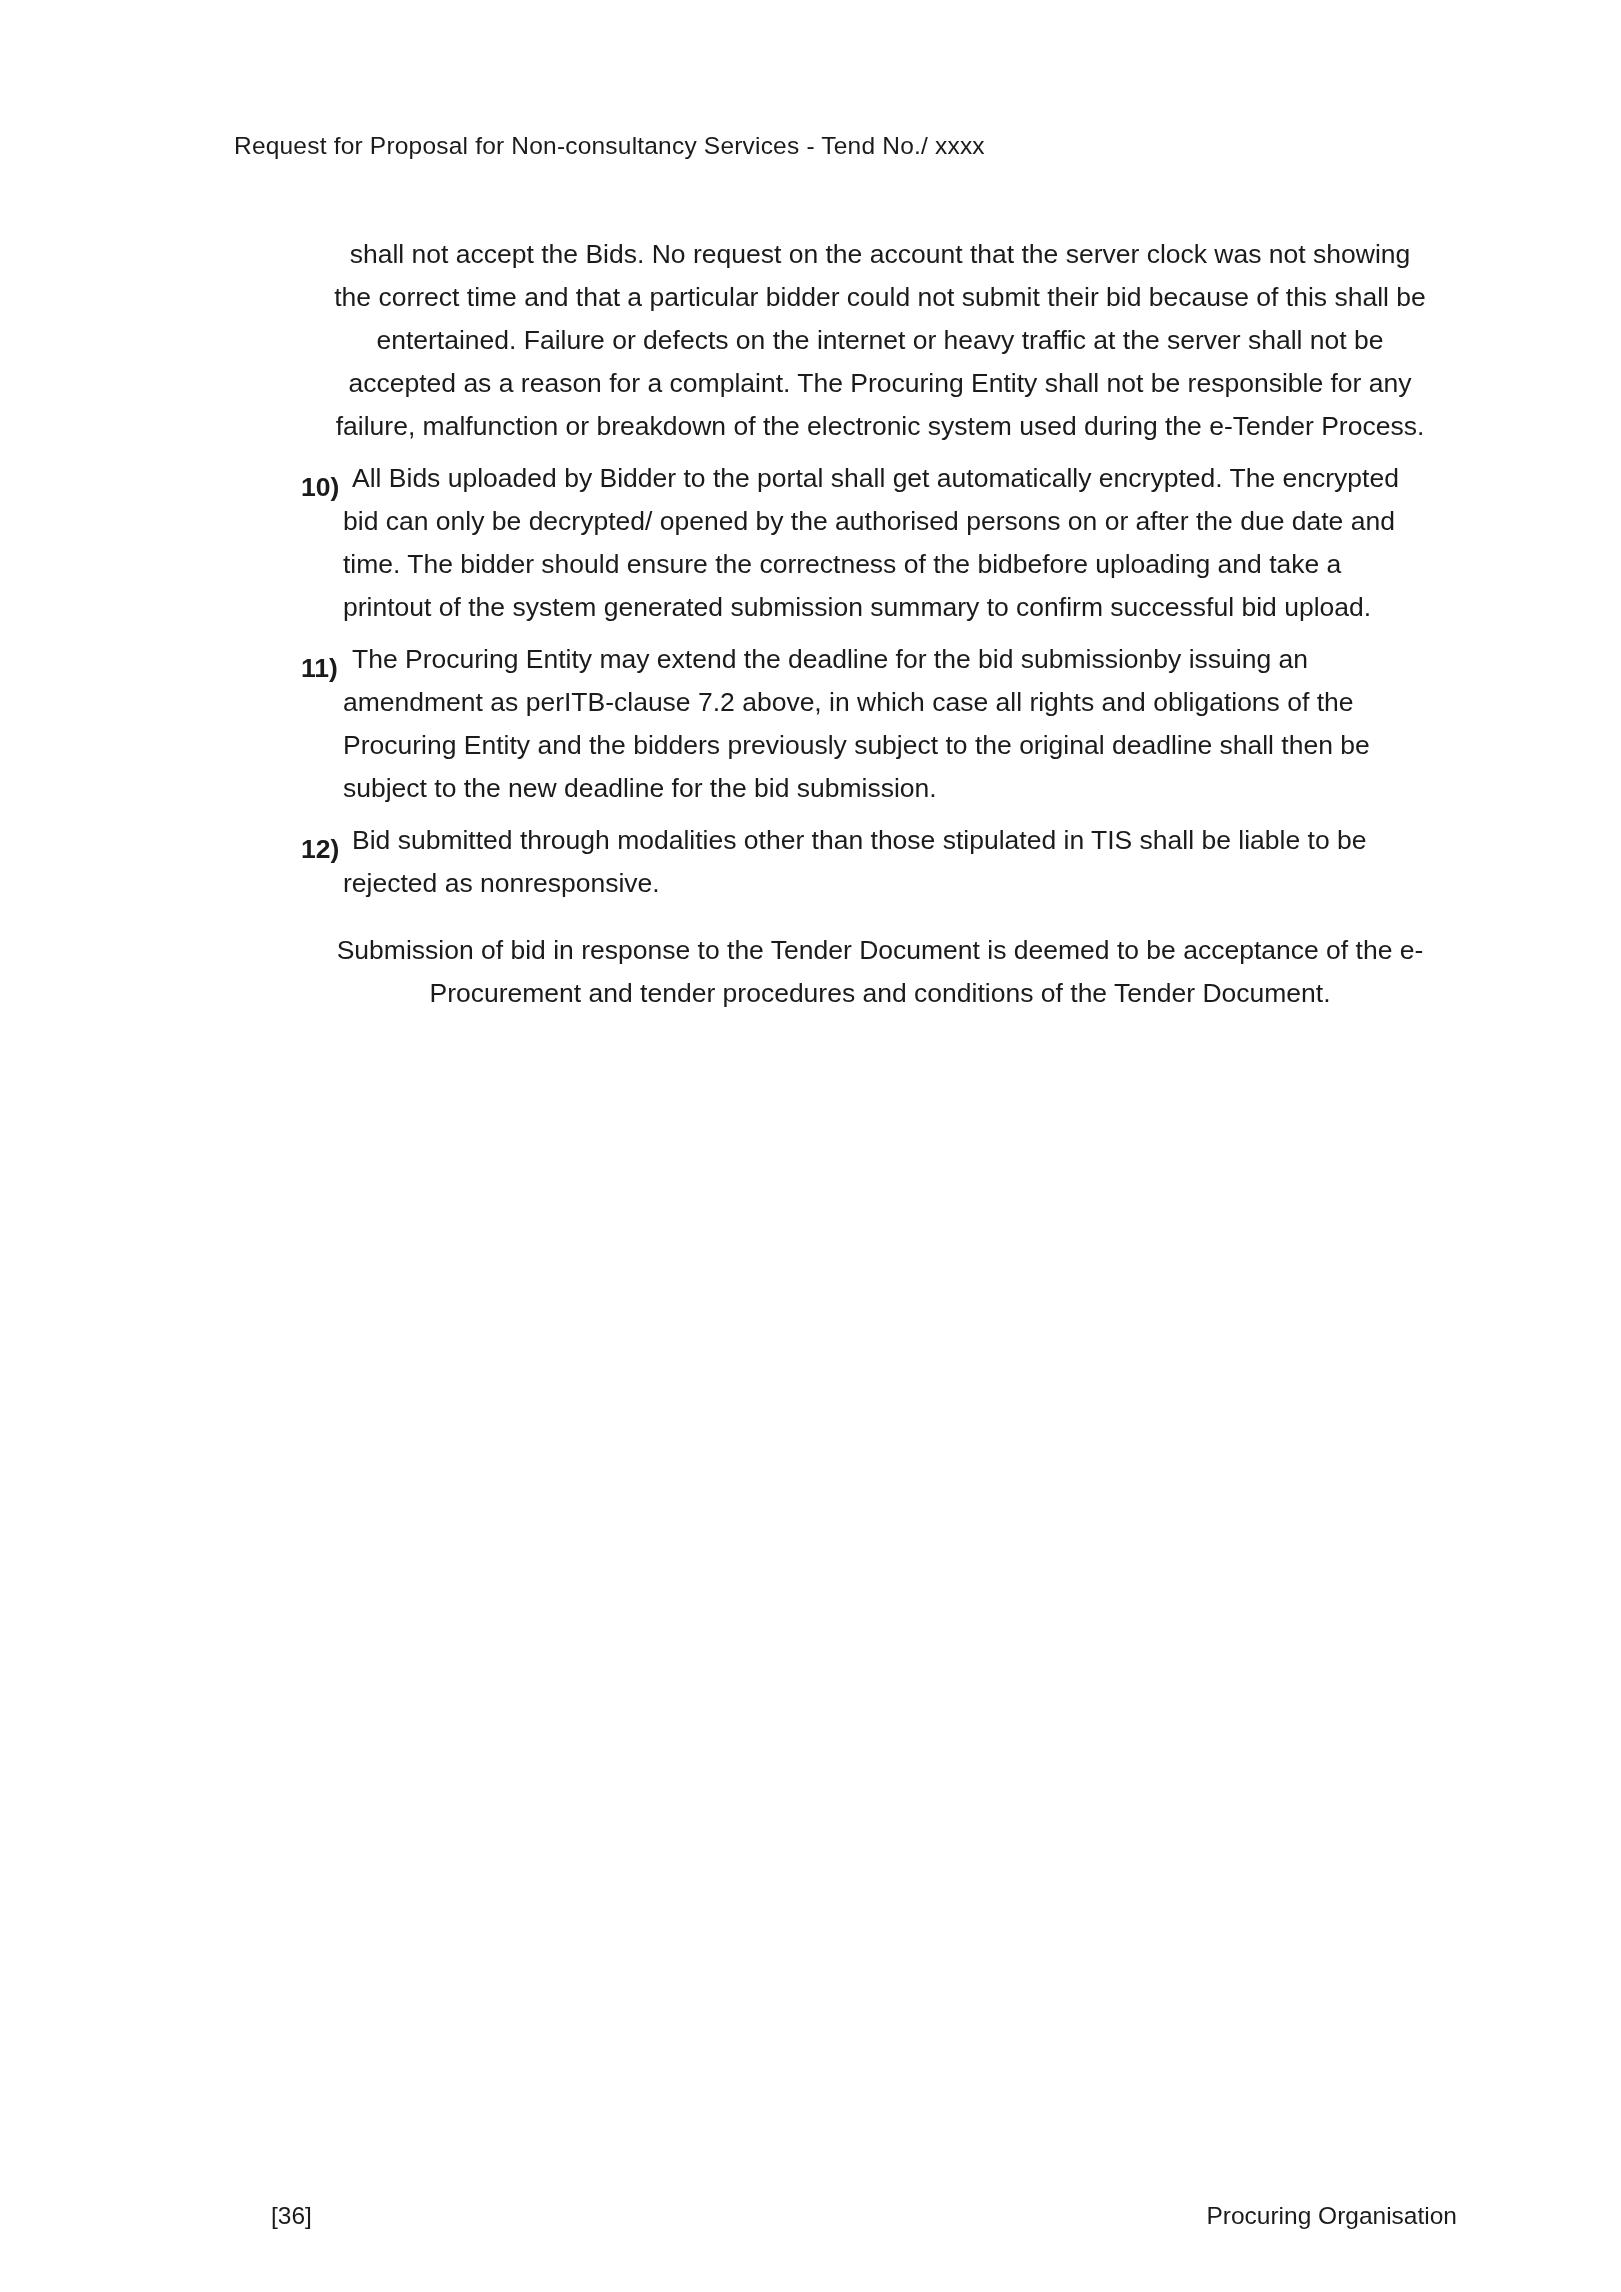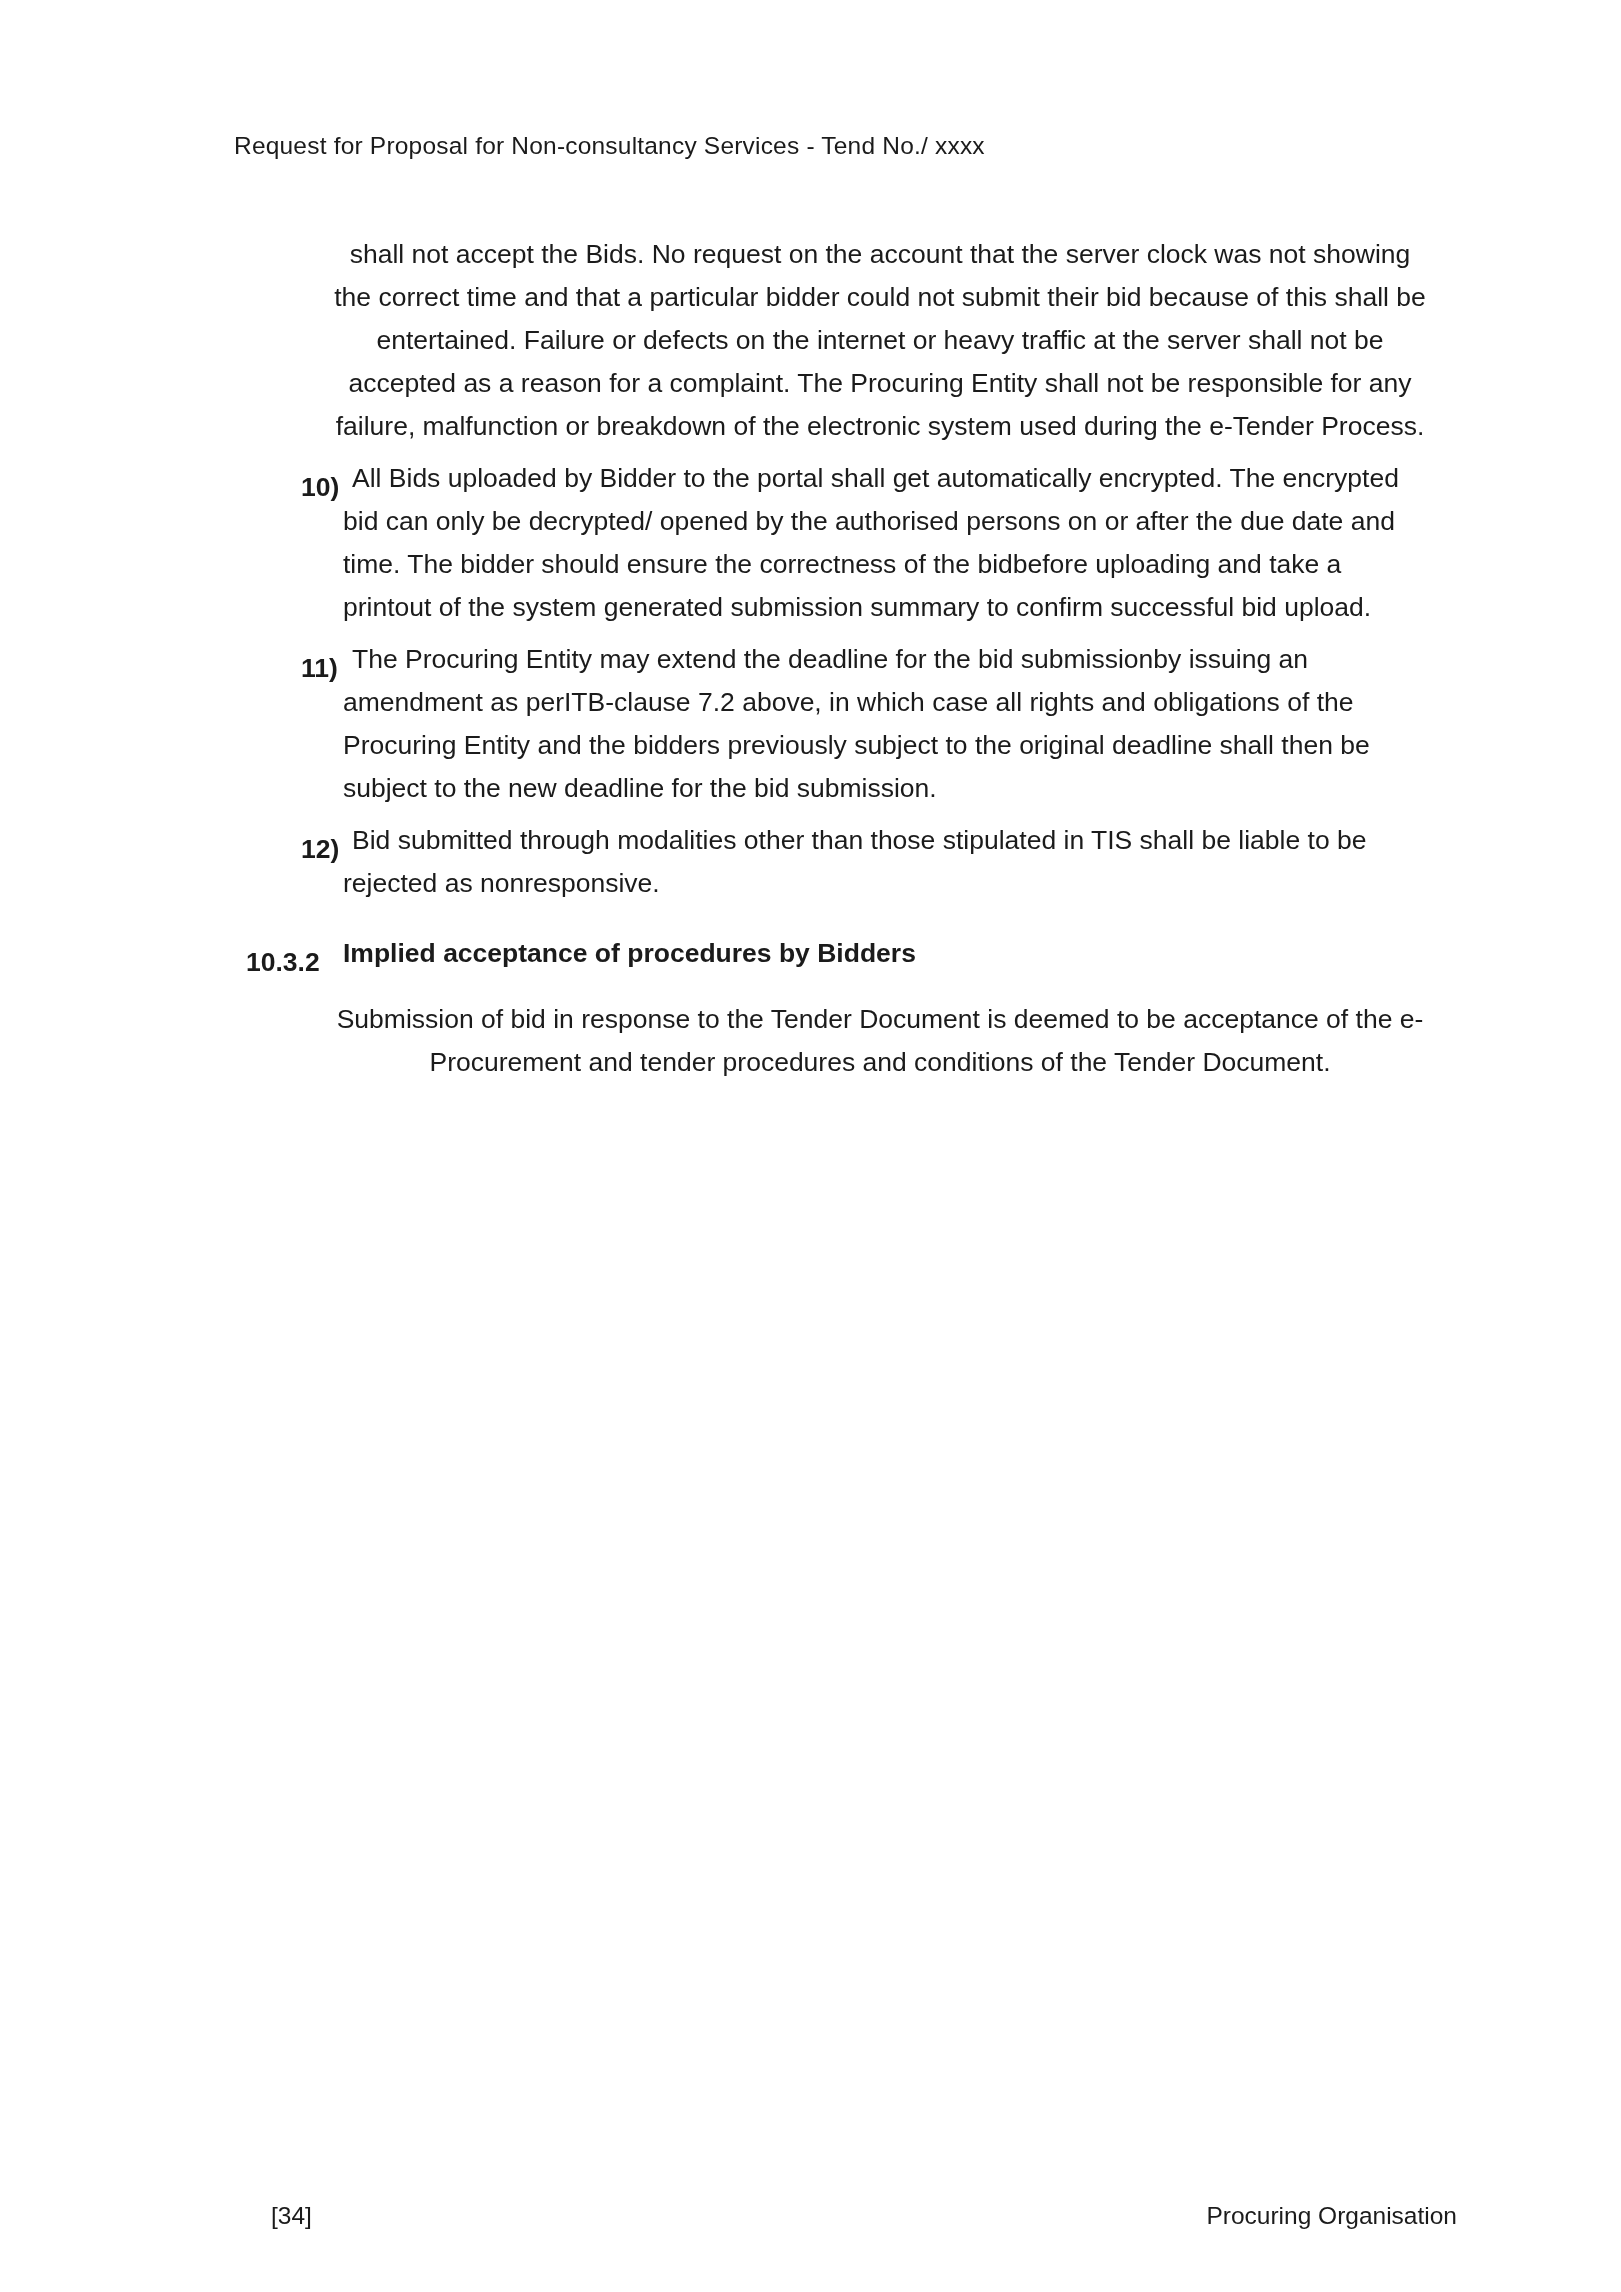--- a/index.html
+++ b/index.html
@@ -98,27 +98,23 @@
       <li class="num-item">
         <span class="num">11)</span>
         <span>The Procuring Entity may extend the deadline for the bid submissionby issuing an amendment as perITB-clause 7.2 above, in which case all rights and obligations of the Procuring Entity and the bidders previously subject to the original deadline shall then be subject to the new deadline for the bid submission.</span>
       </li>
       <li class="num-item">
         <span class="num">12)</span>
         <span>Bid submitted through modalities other than those stipulated in TIS shall be liable to be rejected as nonresponsive.</span>
       </li>
     </ul>
 
-    <h2 class="section-heading">
-      <span class="sec-num">10.3.2</span>
-      <span>Implied acceptance of procedures by Bidders</span>
-    </h2>
 
     <p class="para section-para">Submission of bid in response to the Tender Document is deemed to be acceptance of the e-Procurement and tender procedures and conditions of the Tender Document.</p>
 
   </div>
 
-  <div class="doc-footer-left">[34]</div>
+  <div class="doc-footer-left">[36]</div>
 
   <div class="doc-footer-right">Procuring Organisation</div>
 
 </div>
 
 
 </body></html>

